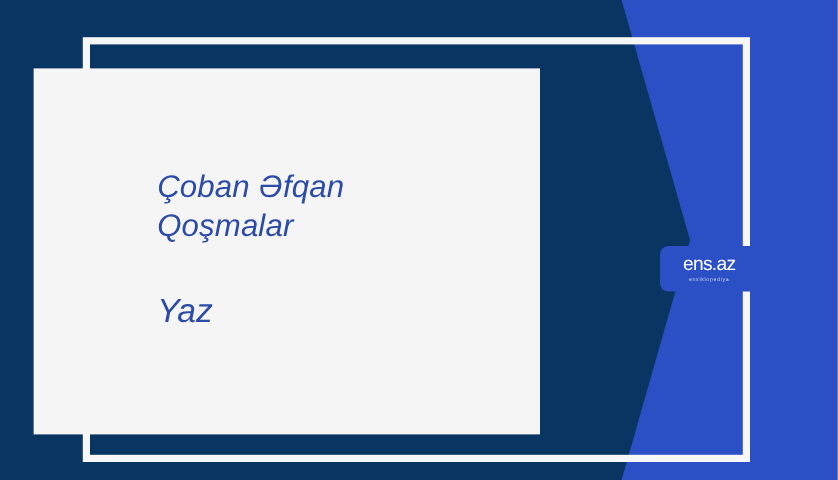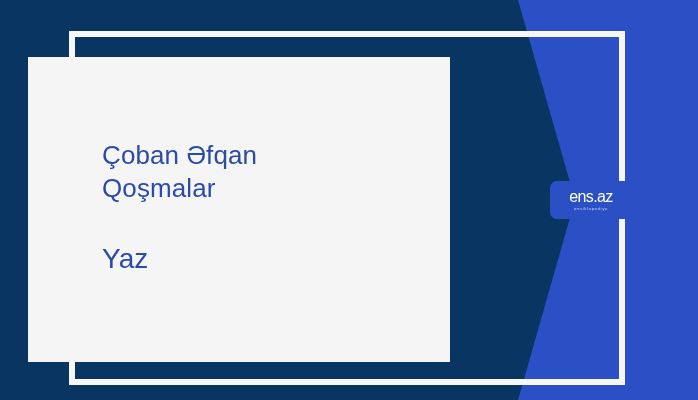--- a/index.html
+++ b/index.html
@@ -49,23 +49,24 @@
     position: absolute;
     left: 28px;
     top: 57px;
     width: 422px;
     height: 305px;
     background: #F5F5F5;
   }
 
   .card-text {
     position: absolute;
-    left: 74px;
+    left: 103px;
     top: 82px;
     width: 310px;
+    font-style: italic;
   }
   .title {
     margin: 0;
     color: #2B4BA8;
     font-size: 26px;
     line-height: 1.28;
     font-weight: 400;
     letter-spacing: 0.1px;
     white-space: pre-line;
   }
@@ -76,21 +77,21 @@
     font-size: 28px;
     line-height: 1.2;
     font-weight: 400;
     letter-spacing: 0.1px;
   }
 
   
   .logo-badge {
     position: absolute;
     left: 550px;
-    top: 181px;
+    top: 205px;
     width: 82px;
     height: 38px;
     background: #2B4FC4;
     border-radius: 7px;
     display: flex;
     flex-direction: column;
     align-items: center;
     justify-content: center;
     line-height: 1;
   }

